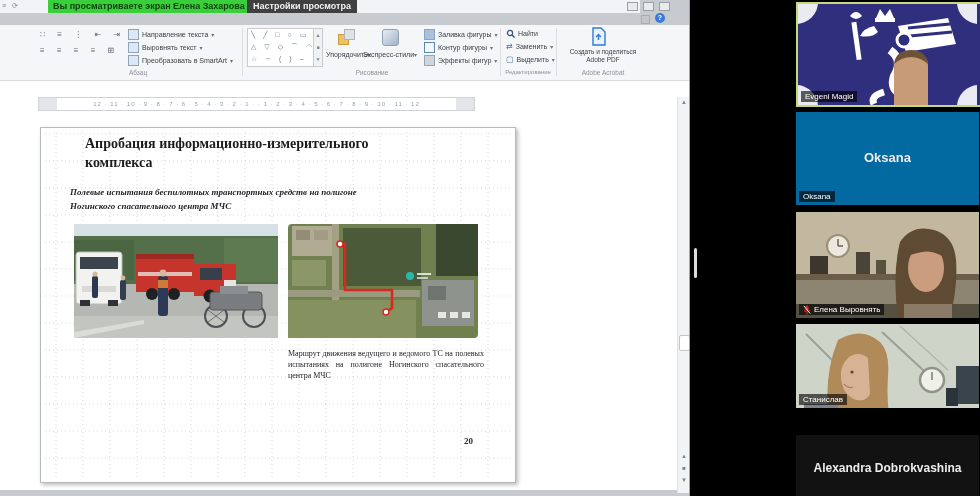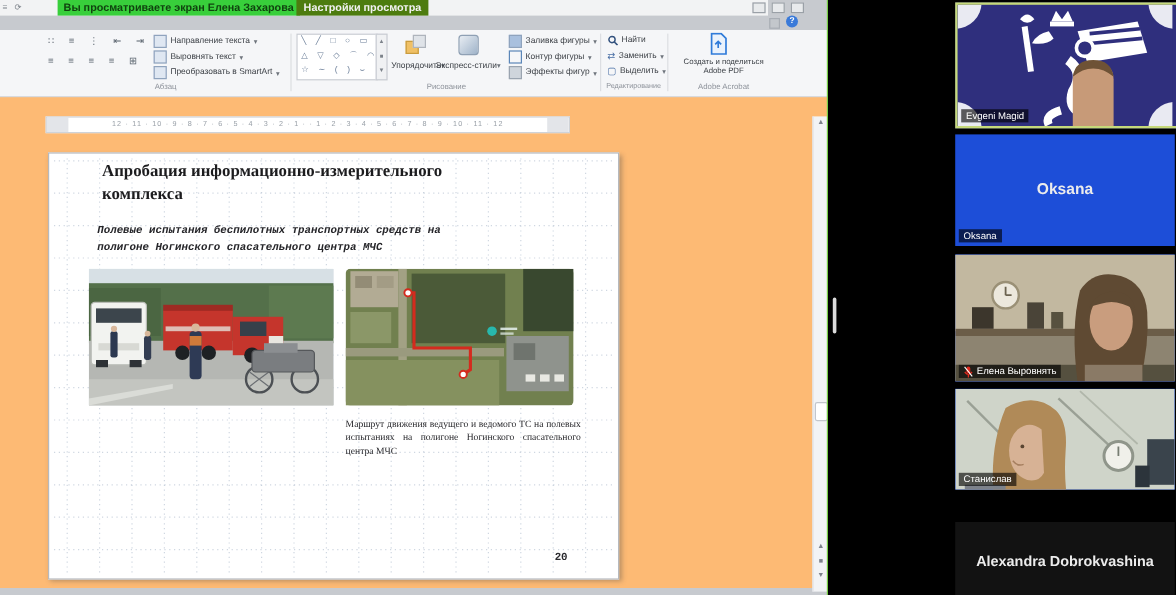--- a/index.html
+++ b/index.html
@@ -8,21 +8,21 @@
 
   
   .share{position:absolute;left:0;top:0;width:690px;height:496px;background:#c7cacf;overflow:hidden;}
   .share-border{position:absolute;left:689px;top:0;width:5px;height:496px;
       background:linear-gradient(to right,#7fd24a,#3da52b);}
 
   
   .titlebar{position:absolute;left:0;top:0;width:640px;height:13px;background:#f2f3f4;}
   .banner{position:absolute;left:48px;top:0;height:13px;padding:0 5px;background:#38cf3b;
       color:#10430f;font-size:9px;line-height:13px;font-weight:bold;white-space:nowrap;}
-  .banner-btn{position:absolute;left:247px;top:0;height:13px;padding:0 6px;background:#4d7c0f;
+  .banner-btn{position:absolute;left:247px;top:0;height:13px;padding:0 6px;background:#404040;
       color:#f2f2f2;font-size:9px;line-height:13px;font-weight:bold;white-space:nowrap;cursor:pointer;}
   .qat{position:absolute;left:2px;top:2px;color:#7d838a;font-size:7px;letter-spacing:2px;}
   .winctrls{position:absolute;left:627px;top:2px;display:flex;gap:5px;}
   .winctrls span{width:9px;height:7px;border:1px solid #9aa0a7;display:inline-block;background:#e8eaec;}
   .helpc{position:absolute;left:655px;top:13px;width:10px;height:10px;border-radius:50%;
       background:#3a7ad9;color:#fff;font-size:7px;line-height:10px;text-align:center;font-weight:bold;}
   .minisq{position:absolute;left:641px;top:15px;width:7px;height:7px;background:#c3c7cc;border:1px solid #a8adb4;}
 
   
   .menubar{position:absolute;left:0;top:13px;width:690px;height:12px;background:#fbfcfd;
@@ -55,49 +55,49 @@
   .adicon{position:absolute;left:590px;top:2px;}
   .adlbl{position:absolute;left:560px;top:23px;width:86px;font-size:6.5px;color:#3c4046;
       text-align:center;line-height:1.3;cursor:pointer;}
 
   
   .fic{display:inline-block;width:9px;height:9px;position:relative;}
   .fic svg{position:absolute;left:0;top:0;}
   .gly{font-size:8px;color:#4a6fa5;}
 
   
-  .docarea{position:absolute;left:0;top:81px;width:690px;height:409px;background:#fdba74;}
+  .docarea{position:absolute;left:0;top:81px;width:690px;height:409px;background:#ffffff;}
   .ruler{position:absolute;left:38px;top:16px;width:435px;height:12px;background:#fff;
       border:1px solid #cfd3d8;font-size:6px;color:#9aa1a9;text-align:center;line-height:12px;
       white-space:nowrap;overflow:hidden;letter-spacing:1px;}
   .ruler .end{position:absolute;top:0;width:18px;height:12px;background:#e3e5e9;}
   .page{position:absolute;left:40px;top:46px;width:474px;height:354px;background:#fff;
       border:1px solid #b6b9be;box-shadow:2px 2px 4px rgba(60,64,70,.35);}
   .page svg.grid{position:absolute;left:0;top:0;}
   .sl-title{position:absolute;left:44px;top:7px;width:316px;
       font-family:"Liberation Serif",serif;font-weight:bold;font-size:14px;line-height:1.35;color:#1c1c1e;}
-  .sl-sub{position:absolute;left:40px;top:58px;width:292px;
-      font-family:Liberation Mono, monospace;font-style:italic;font-weight:bold;font-size:9px;line-height:1.5;color:#26262a;}
+  .sl-sub{position:absolute;left:29px;top:58px;width:292px;
+      font-family:Liberation Serif, serif;font-style:italic;font-weight:bold;font-size:9px;line-height:1.5;color:#26262a;}
   .sl-img{position:absolute;top:96px;}
   .sl-cap{position:absolute;top:220px;font-family:"Liberation Serif",serif;font-size:8px;
       line-height:1.4;color:#26262a;text-align:justify;}
-  .sl-num{position:absolute;right:42px;top:332px;font-family:Liberation Mono, monospace;
+  .sl-num{position:absolute;right:42px;top:308px;font-family:Liberation Serif, serif;
       font-size:9px;font-weight:bold;color:#2a2a2e;}
 
   
   .wscroll{position:absolute;left:677px;top:16px;width:12px;height:396px;background:#f2f3f5;
       border-left:1px solid #dfe1e5;}
   .wscroll .arr{position:absolute;left:0;width:12px;text-align:center;font-size:6px;color:#7c828a;cursor:pointer;}
   .wscroll .thumb{position:absolute;left:1px;top:238px;width:9px;height:14px;background:#fff;
       border:1px solid #c2c6cc;border-radius:2px;cursor:pointer;}
 
   
   .panel{position:absolute;left:690px;top:0;width:290px;height:496px;background:#000;}
   .pscroll{position:absolute;left:4px;top:248px;width:3px;height:30px;background:#dcdcdc;border-radius:2px;cursor:pointer;}
-  .tile{position:absolute;left:106px;width:183px;background:#1d4ed8;overflow:hidden;cursor:pointer;}
+  .tile{position:absolute;left:106px;width:183px;background:#0369a1;overflow:hidden;cursor:pointer;}
   .tile .vlabel{position:absolute;left:3px;bottom:3px;background:rgba(0,0,0,.62);color:#fff;
       font-size:8px;line-height:11px;padding:0 4px;display:flex;align-items:center;gap:3px;white-space:nowrap;}
   .cname{position:absolute;left:0;width:100%;text-align:center;color:#ececec;font-weight:bold;}
   .t1{top:2px;height:101px;border:2px solid #c6d97a;background:#2f2f7d;}
   .t2{top:112px;height:93px;}
   .t3{top:212px;height:106px;}
   .t4{top:324px;height:84px;}
   .t5{top:435px;height:61px;background:#121212;}
 </style>
 </head>

